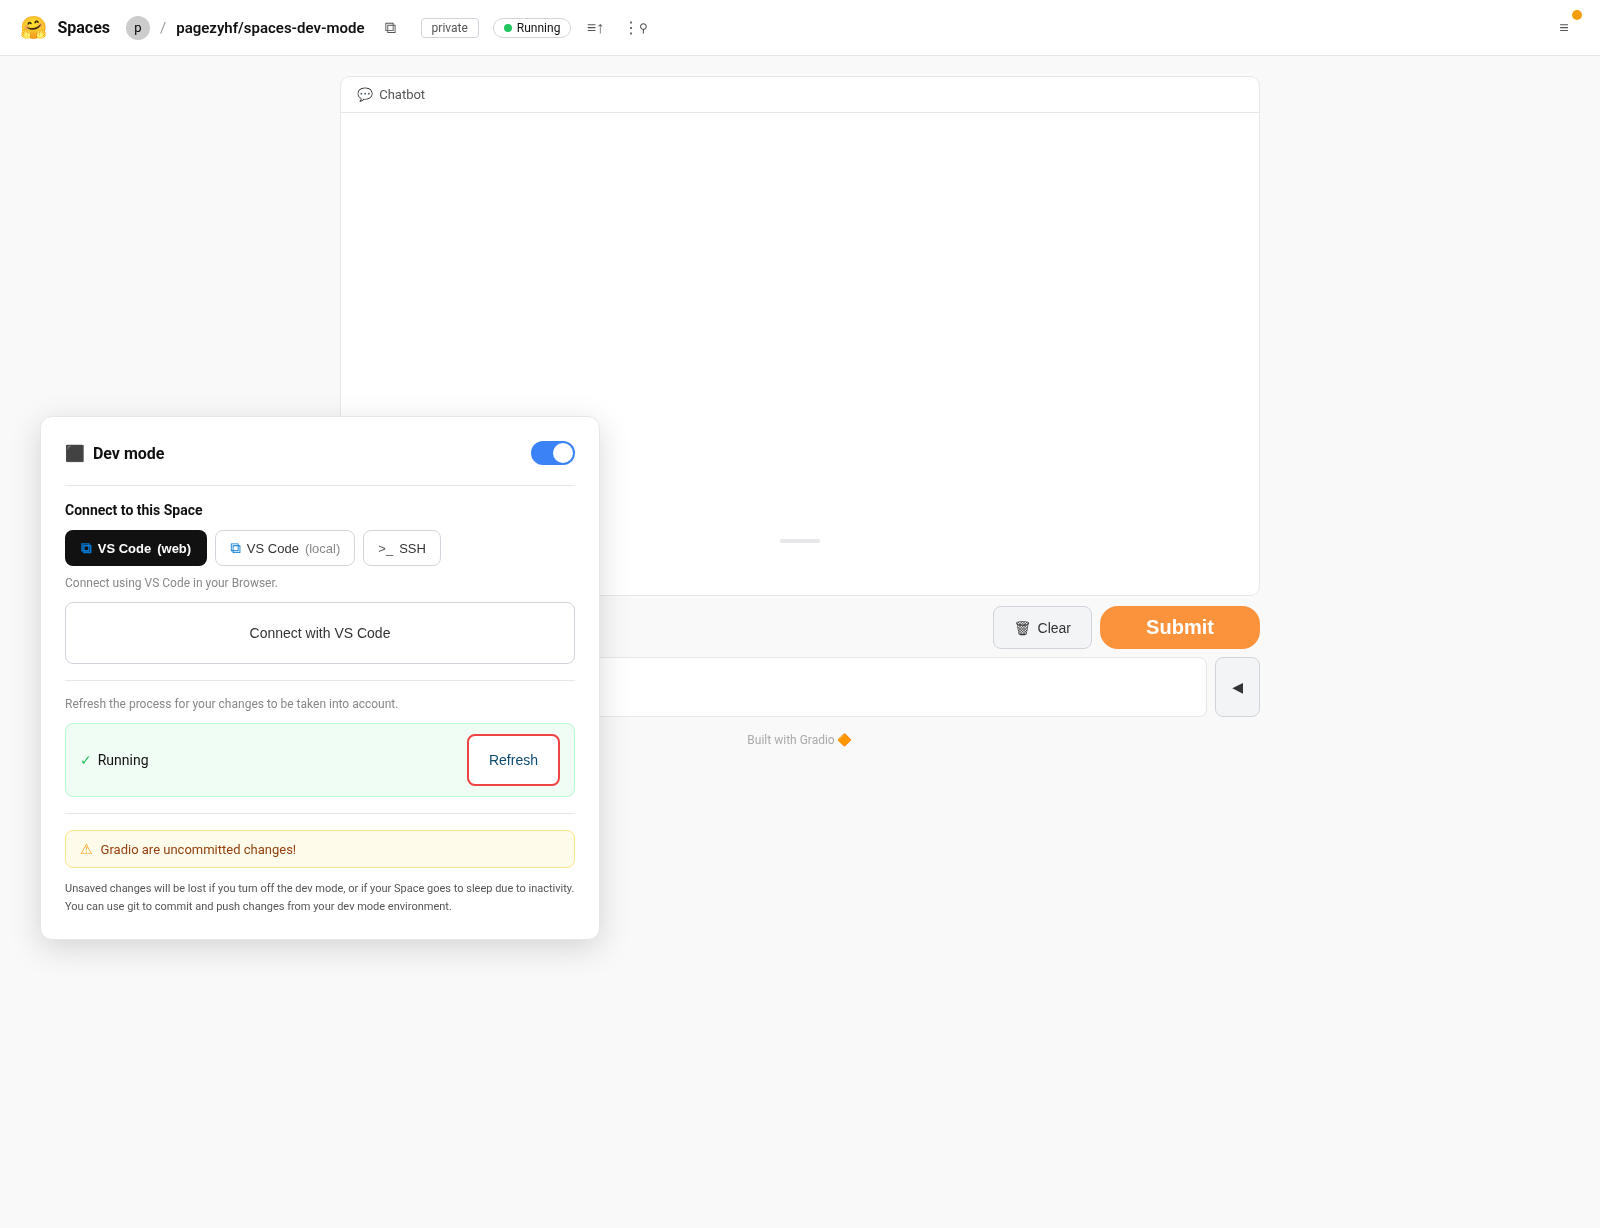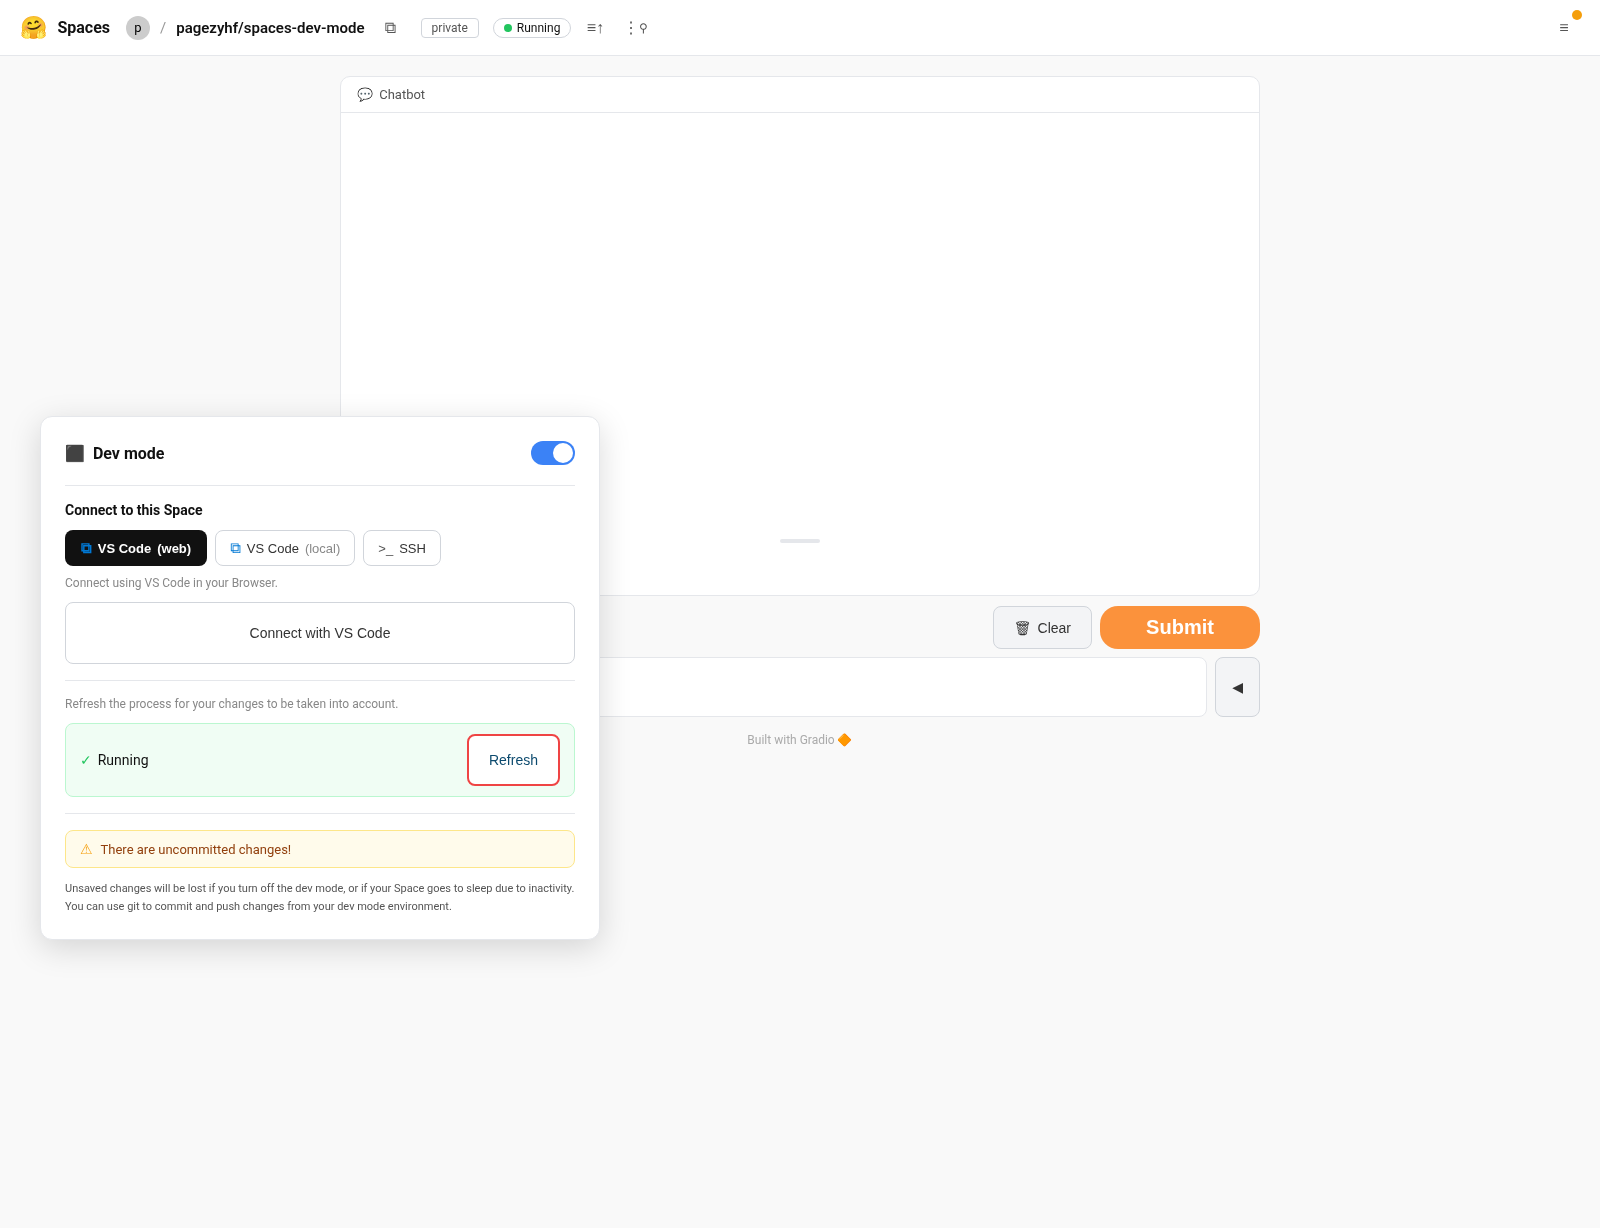--- a/index.html
+++ b/index.html
@@ -520,19 +520,19 @@
       </div>
       <button class="btn-refresh">Refresh</button>
     </div>
 
     <hr class="divider">
 
     
 
     <div class="git-warning">
       <span class="warning-icon">⚠</span>
-      <span>There are uncommitted changes!</span>
+      <span>Gradio are uncommitted changes!</span>
     </div>
 
     <div class="git-info-text">Unsaved changes will be lost if you turn off the dev mode, or if your Space goes to sleep due to inactivity. You can use git to commit and push changes from your dev mode environment.</div>
   </div>
 
 </div>
 
 </body></html>

